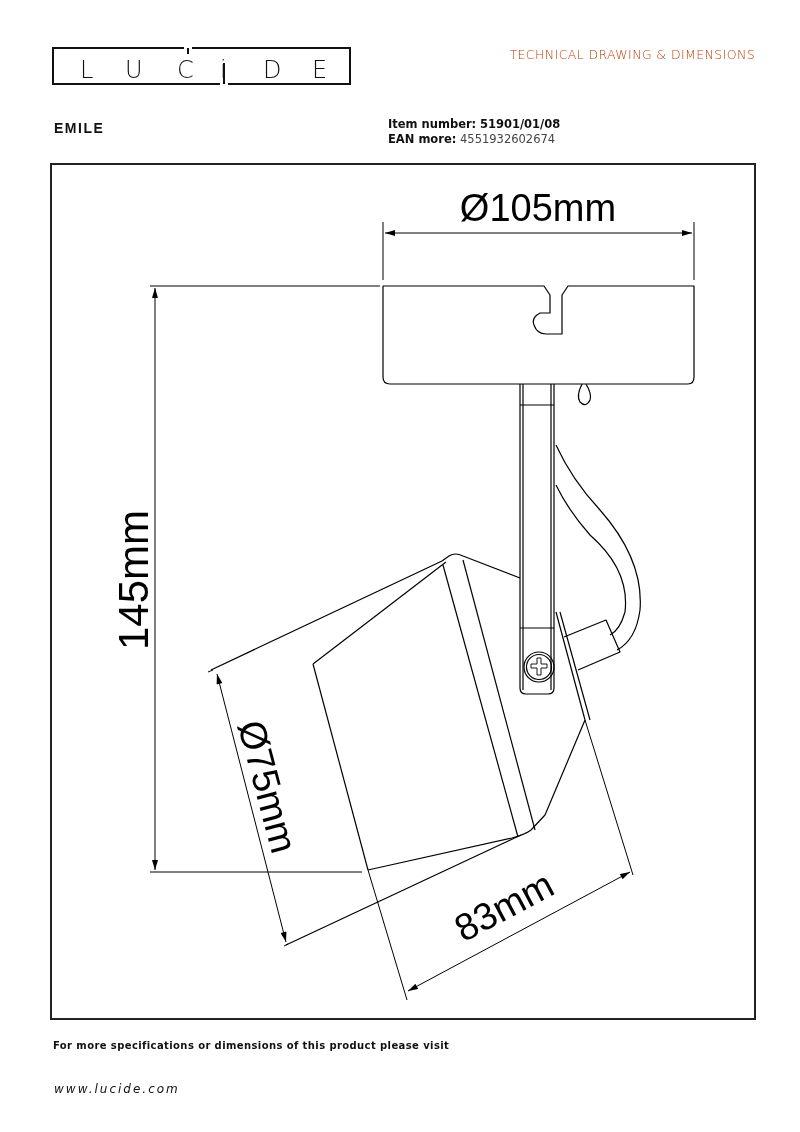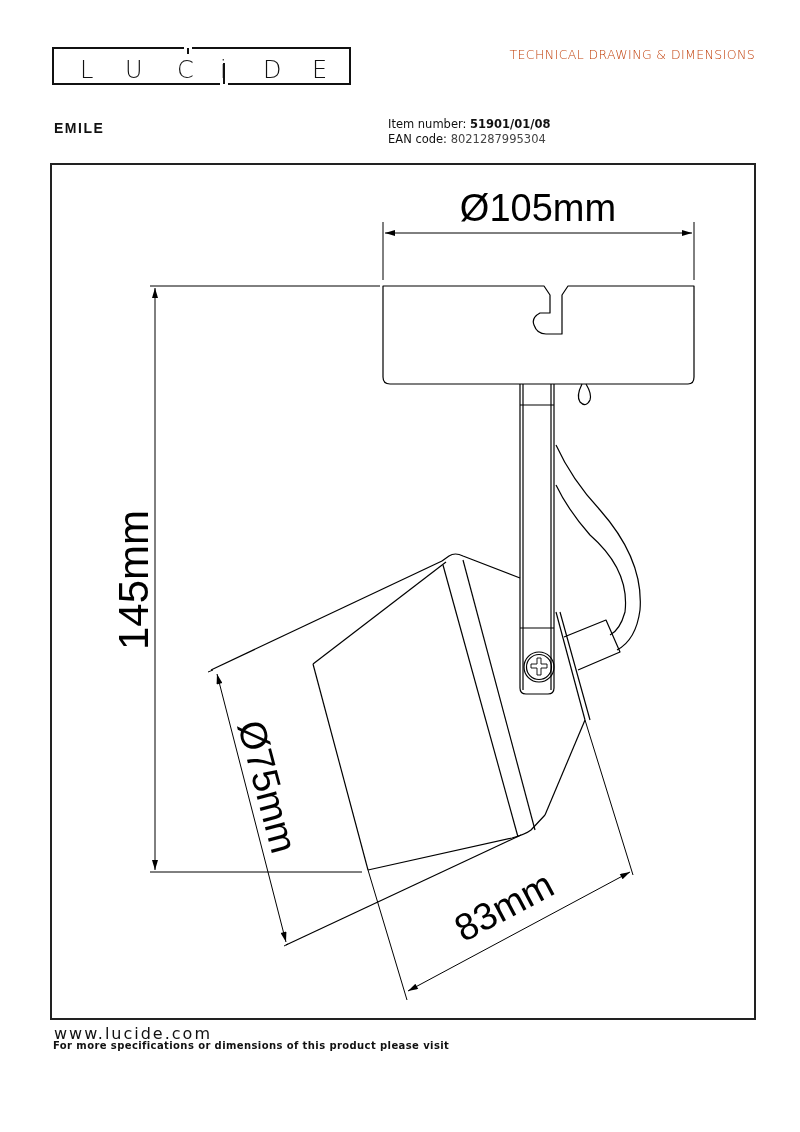--- a/index.html
+++ b/index.html
@@ -43,21 +43,21 @@
       color: #111;
     }
     .item-info {
       position: absolute;
       left: 388px;
       top: 117px;
       font-size: 11.5px;
       line-height: 15px;
       color: #111;
     }
-    .item-info .lbl { font-weight: normal; text-align: center; }
+    .item-info .lbl { font-weight: bold; text-align: center; }
     .item-info .val-bold { font-weight: bold; }
     .item-info .val-light { color: #444; font-weight: normal; }
     .drawing-frame {
       position: absolute;
       left: 50px;
       top: 163px;
       width: 706px;
       height: 857px;
       border: 2px solid #222;
       box-sizing: border-box;
@@ -74,24 +74,25 @@
       left: 53px;
       top: 1040px;
       font-size: 10px;
       font-weight: bold;
       letter-spacing: 0.4px;
       color: #111;
     }
     .footer-url {
       position: absolute;
       left: 54px;
-      top: 1024px;
-      font-size: 16px;
+      top: 1082px;
+      font-size: 12px;
       letter-spacing: 2px;
       color: #111;
+      font-style: italic;
     }
     .dim-text {
       font-family: "Liberation Sans", sans-serif;
       fill: #000;
     }
   </style>
 </head>
 <body>
 
 <svg class="logo" viewBox="0 0 306 42" xmlns="http://www.w3.org/2000/svg">
@@ -115,22 +116,22 @@
 <div class="doc-type">TECHNICAL DRAWING &amp; DIMENSIONS</div>
 
 <div class="product-name">EMILE</div>
 
 <div class="item-info">
   <div>
     <span class="lbl">Item number:</span>
     <span class="val-bold">51901/01/08</span>
   </div>
   <div>
-    <span class="lbl">EAN code:</span>
-    <span class="val-light">8021287995304</span>
+    <span class="lbl">EAN more:</span>
+    <span class="val-light">4551932602674</span>
   </div>
 </div>
 
 <div class="drawing-frame"></div>
 
 <svg class="drawing-svg" viewBox="0 0 800 1132" xmlns="http://www.w3.org/2000/svg">
   <defs>
     <marker id="arrow" viewBox="0 0 10 6" refX="10" refY="3" markerWidth="14" markerHeight="6" orient="auto-start-reverse" markerUnits="userSpaceOnUse">
       <path d="M0,0 L10,3 L0,6 z" fill="#000"></path>
     </marker>

